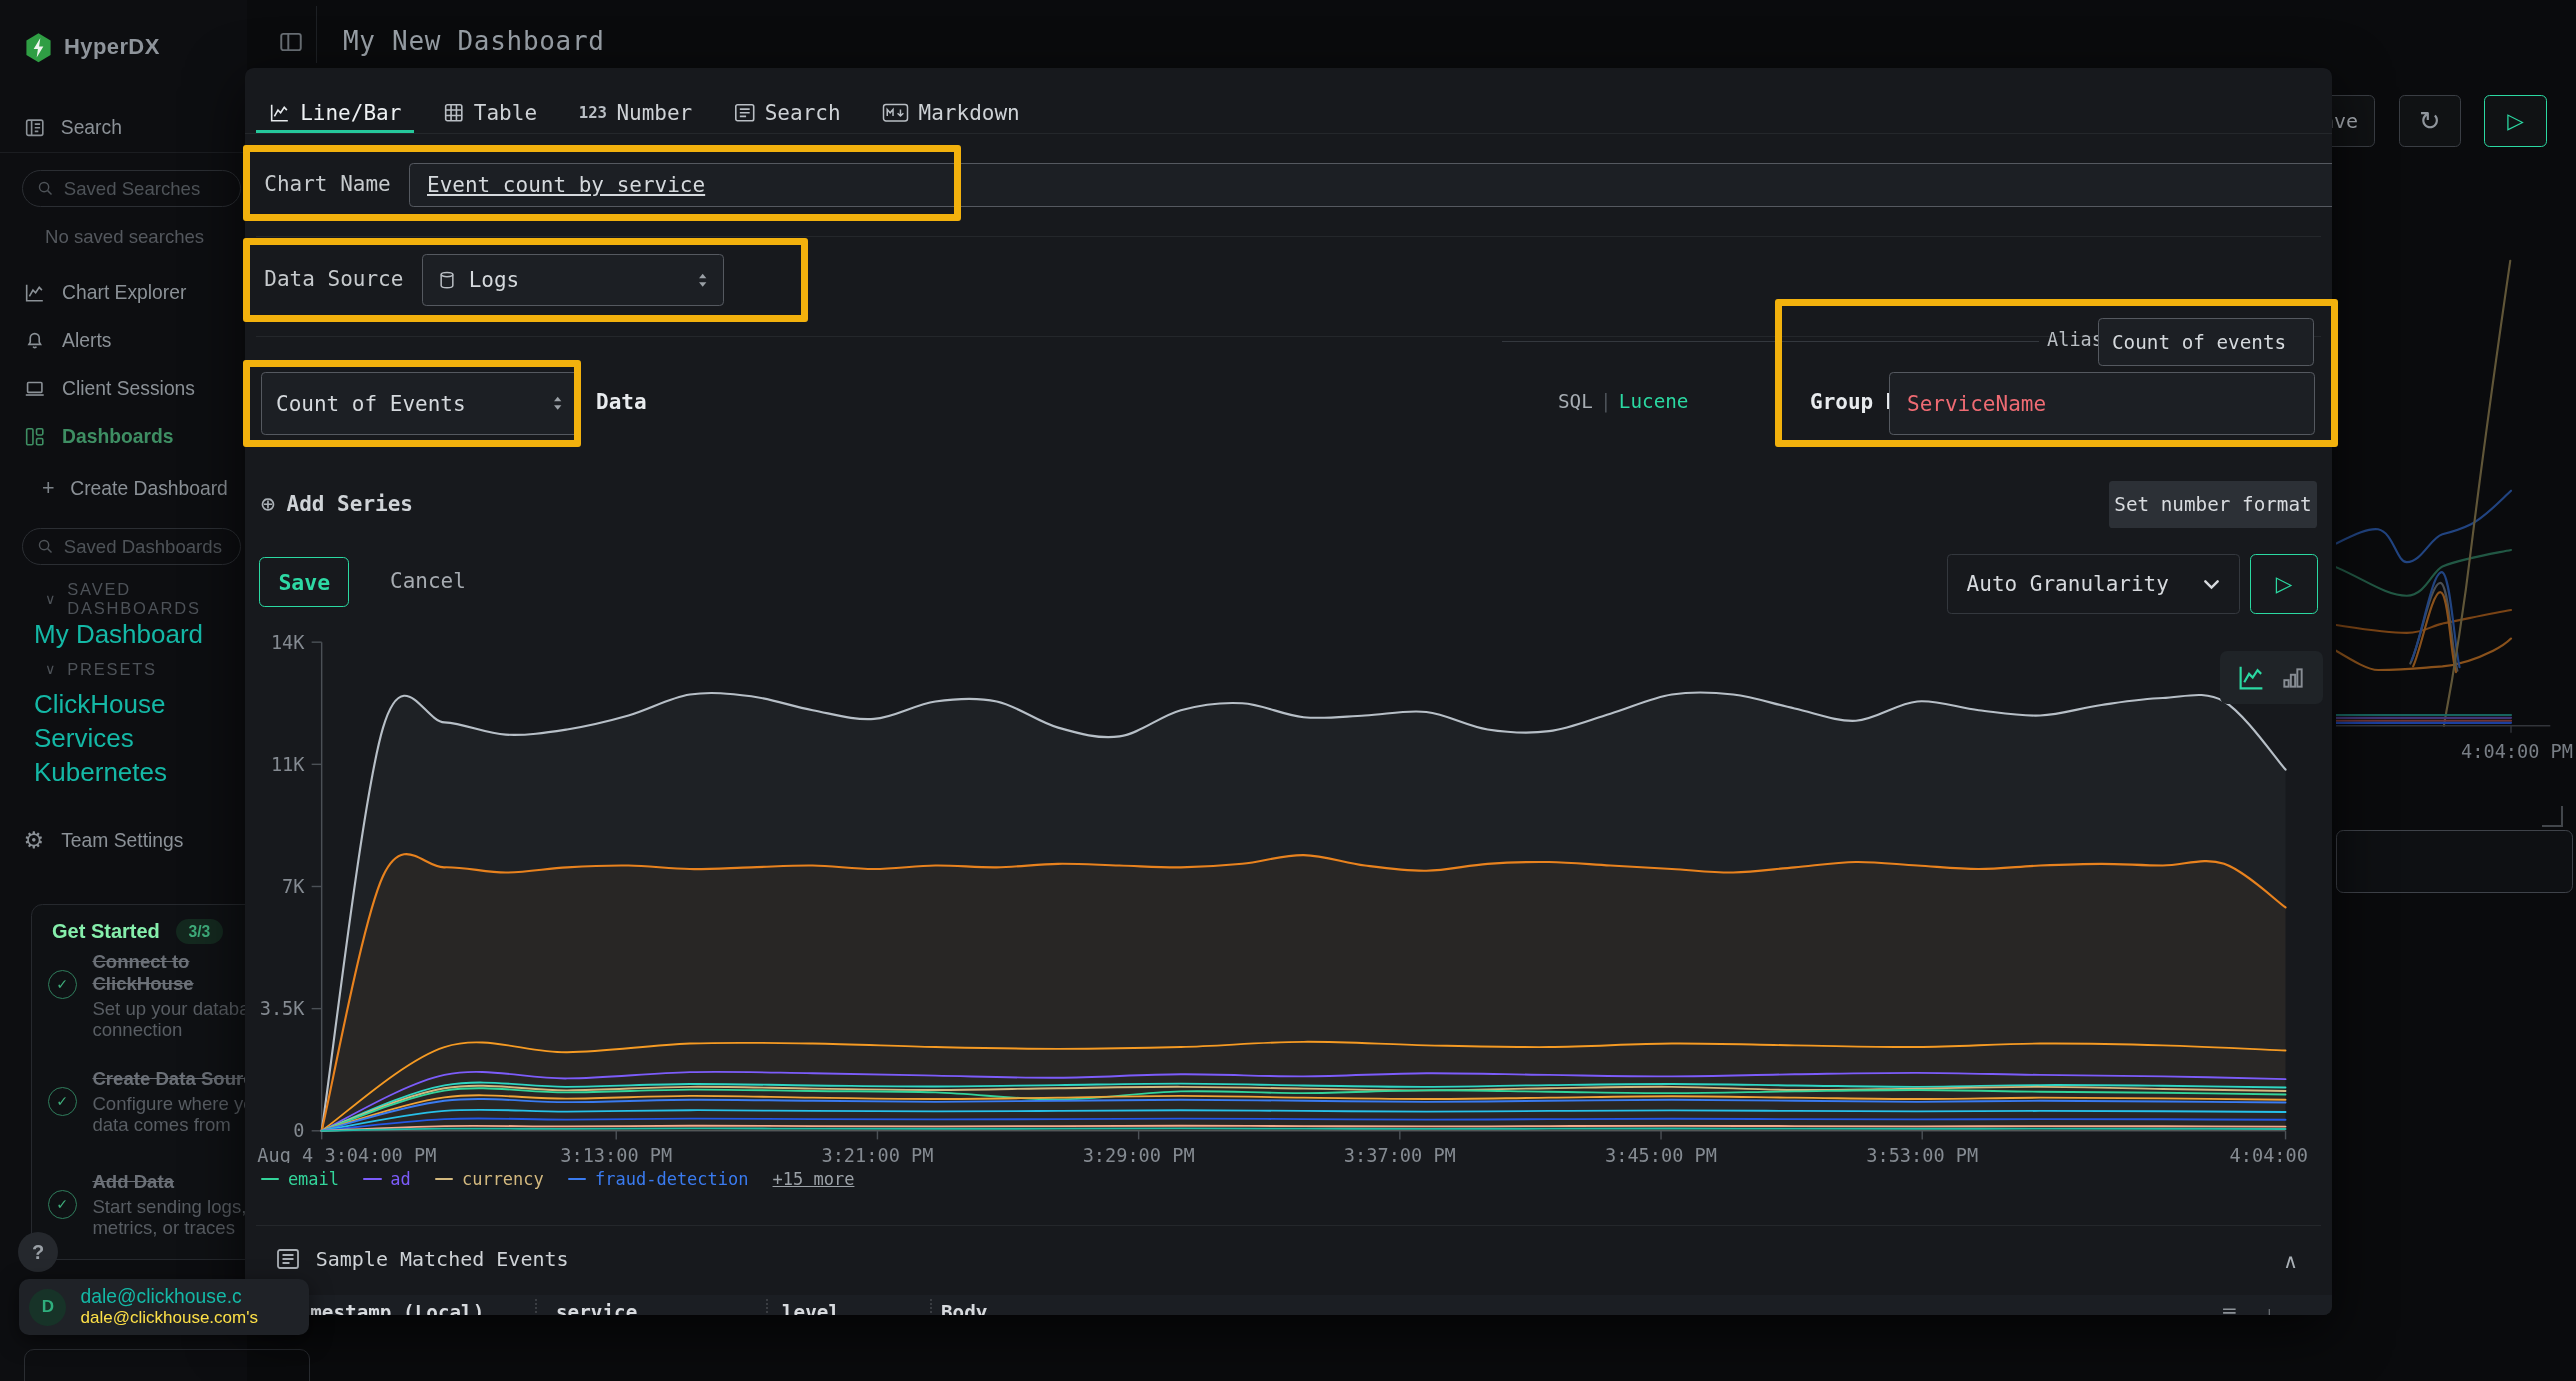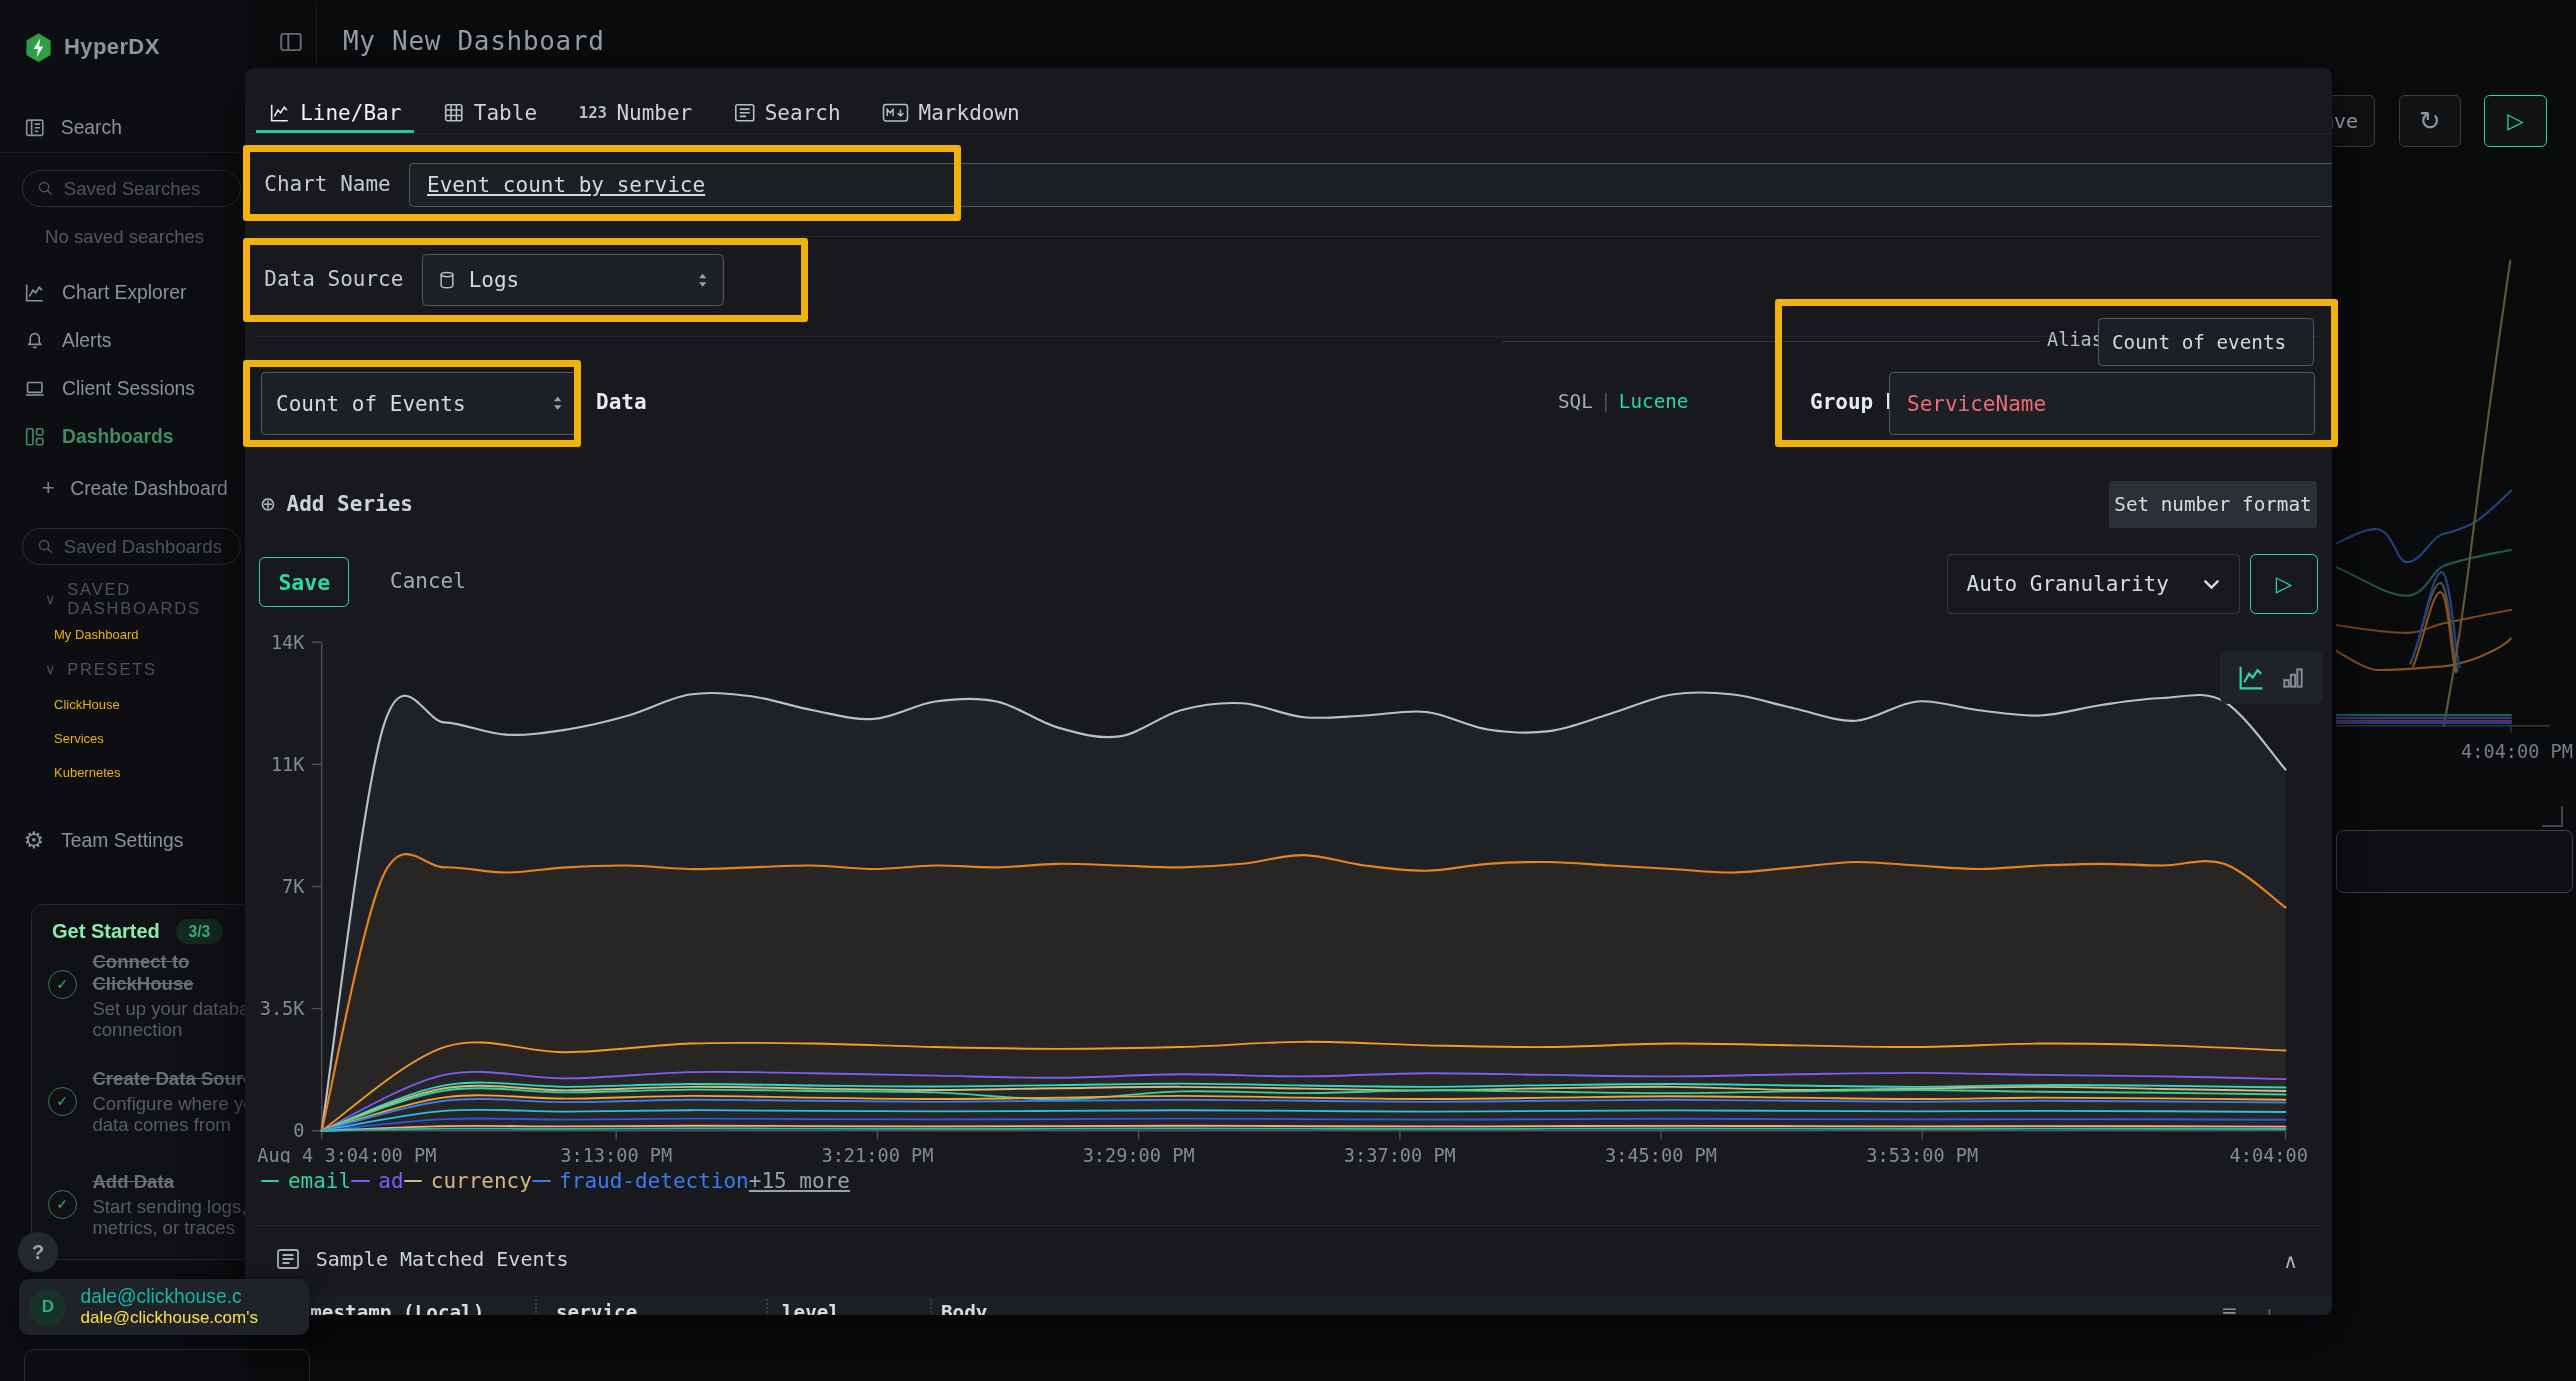--- a/index.html
+++ b/index.html
@@ -15,21 +15,21 @@
   .sb-item{position:absolute;left:23.6px;display:flex;align-items:center;gap:15.7px;color:#8b9197;font-size:19.3px;}
   .sb-divider{position:absolute;left:0;width:247px;height:1.4px;background:#1b1d21;}
   .pill{position:absolute;left:21.5px;width:219px;height:37px;border:1.4px solid #2b2e33;border-radius:20px;
         display:flex;align-items:center;gap:10px;padding:0 0 0 14.3px;box-sizing:border-box;color:#4e5358;font-size:18.6px;}
   #sb-nav .nav-it{position:relative;height:48px;display:flex;align-items:center;gap:17px;padding-left:23.6px;
         color:#8b9197;font-size:19.3px;}
   #sb-nav .nav-it.active{color:#3e8e63;font-weight:bold;}
   .sec-h{height:36px;display:flex;align-items:center;gap:10px;padding-left:45px;color:#4d5258;
          font-size:16.5px;letter-spacing:1.8px;}
   .sec-h .chev{font-size:14.3px;color:#4d5258;}
-  .sec-it{height:34px;display:flex;align-items:center;padding-left:54px;color:#eab308;font-size:13px;}
+  .sec-it{height:34px;display:flex;align-items:center;padding-left:34px;color:#14b8a6;font-size:26px;}
   #team-settings{position:absolute;left:23.6px;top:827px;display:flex;align-items:center;gap:17px;color:#8b9197;font-size:19.3px;}
   #team-settings .gear{font-size:23px;color:#8b9197;}
 
   
   #get-started{position:absolute;left:31px;top:904px;width:272px;height:356px;background:#0f1114;
                border:1.4px solid #26292e;border-radius:11.4px;box-sizing:border-box;}
   #gs-title-row{position:absolute;left:20px;top:14.3px;display:flex;align-items:center;gap:15.7px;}
   #gs-title{font-size:20px;font-weight:bold;color:#86efac;}
   #gs-badge{background:#14291f;color:#3fae7c;font-size:15.7px;font-weight:bold;border-radius:715px;padding:3.6px 13px;}
   .gs-item{position:absolute;left:15.7px;display:flex;gap:15.7px;}
@@ -99,22 +99,22 @@
   #granularity{position:absolute;left:1702px;top:486px;width:293px;height:60px;border:1.4px solid #34383e;border-radius:4.3px;
                box-sizing:border-box;display:flex;align-items:center;color:#d7dade;font-size:21px;padding:0 18.6px;gap:14.3px;}
   #granularity .spacer{flex:1;}
   #mplay{position:absolute;left:2005px;top:486px;width:68px;height:60px;border:1.4px solid #2bd9a2;border-radius:5.7px;
          box-sizing:border-box;color:#2bd9a2;font-size:21.5px;display:flex;align-items:center;justify-content:center;}
   #main-chart{position:absolute;left:12px;top:562px;}
   #main-chart .tick{font-family:"DejaVu Sans Mono","Liberation Mono",monospace;font-size:26px;fill:#848a91;}
   #main-chart .ax{stroke:#4b5056;stroke-width:2;}
   #chart-toggle{position:absolute;left:1975px;top:583px;width:103px;height:53px;background:#1f2327;border-radius:7.2px;
                 display:flex;align-items:center;justify-content:center;gap:14.3px;}
-  #legend{position:absolute;left:15.7px;top:1101px;display:flex;align-items:center;
-          font-family:"DejaVu Sans Mono","Liberation Mono",monospace;font-size:21px;}
+  #legend{position:absolute;left:15.7px;top:1101px;display:flex;align-items:center;gap:24px;
+          font-family:"DejaVu Sans Mono","Liberation Mono",monospace;font-size:17px;}
   .lg-it{display:flex;align-items:center;gap:8.6px;}
   .lg-dash{width:18.6px;height:2.9px;border-radius:1.4px;}
   #legend-more{color:#9ba1a7;text-decoration:underline;}
   #smp-row{position:absolute;left:31px;top:1179px;display:flex;align-items:center;gap:15.7px;color:#cfd3d7;font-size:20px;}
   #smp-chev{position:absolute;right:34px;top:1181px;color:#aab0b6;font-size:20px;}
   #smp-header{position:absolute;left:0;right:0;top:1227px;height:43px;background:#1b1e23;}
   .col-h{position:absolute;top:5.7px;color:#d7dade;font-weight:bold;font-size:19.3px;
          font-family:"DejaVu Sans Mono","Liberation Mono",monospace;}
   .col-sep{position:absolute;top:4.3px;height:34px;border-left:2.1px dotted #3a3d42;}
   .smp-ico{position:absolute;top:7.2px;color:#8b9197;font-size:20px;}

